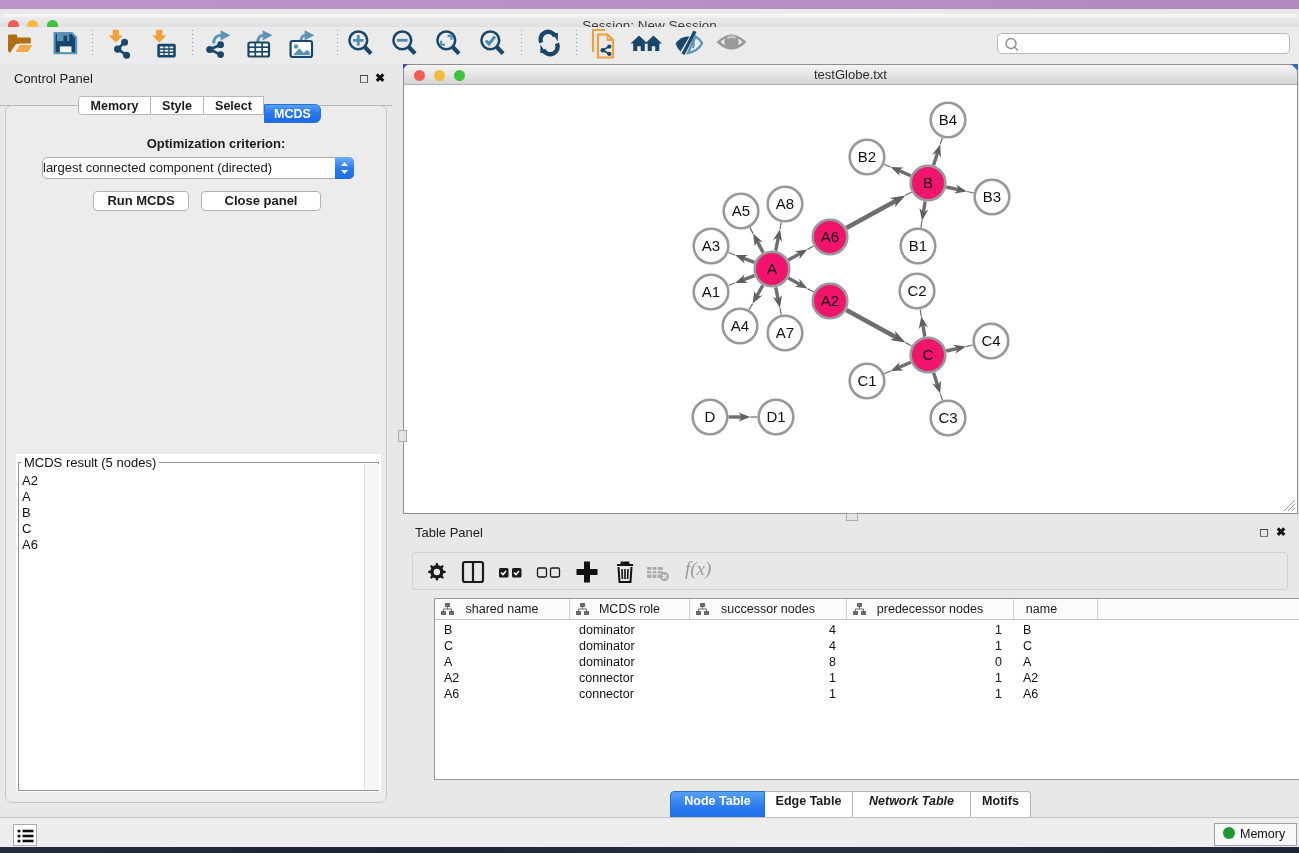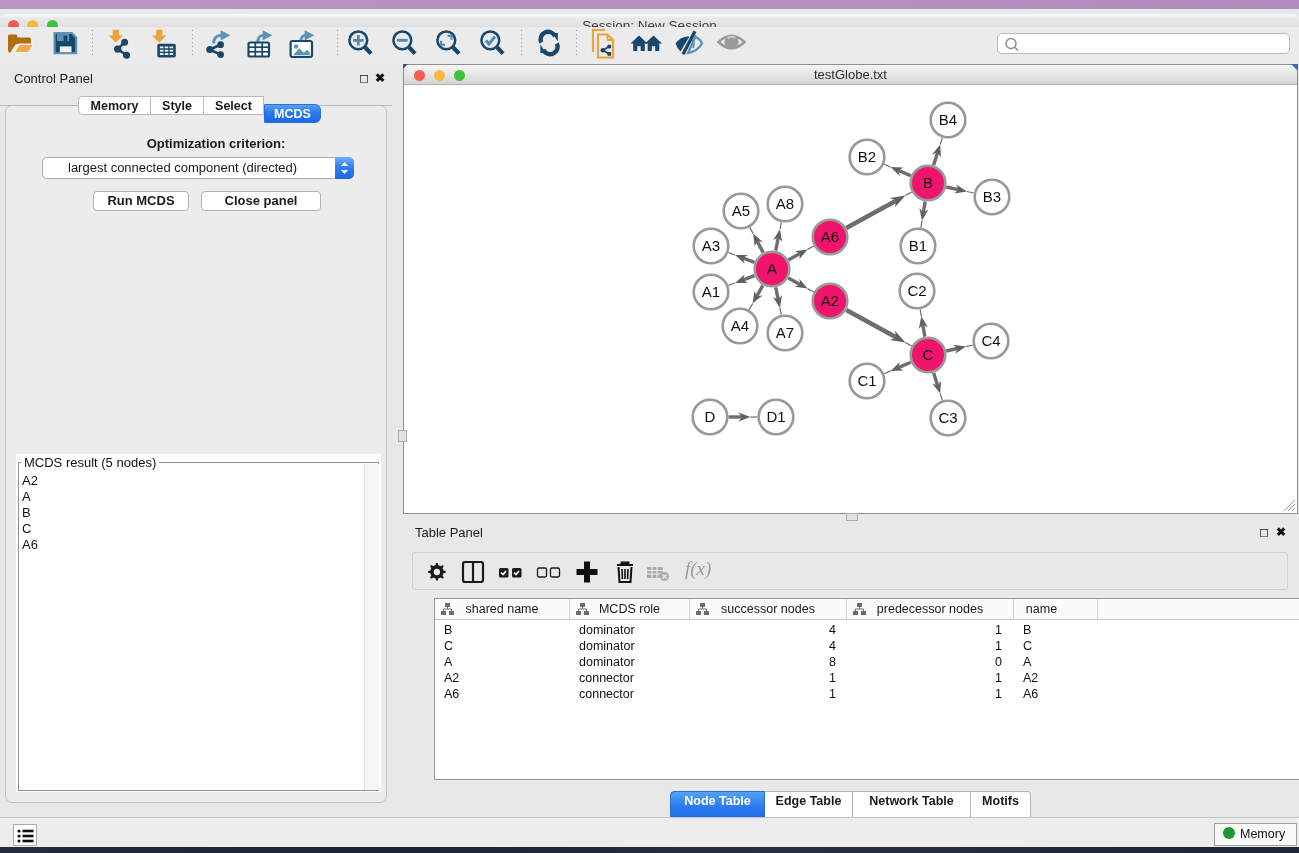--- a/index.html
+++ b/index.html
@@ -14,21 +14,21 @@
 .ticon{position:absolute;top:-1px;width:34px;height:34px;}
 #search{position:absolute;left:997px;top:6px;width:293px;height:21px;background:#fff;border:1px solid #b9b9b9;border-radius:5px;}
 #cp-title{left:14px;top:71px;font-size:13px;color:#1c1c1c;}
 .wicon{position:absolute;font-size:12px;color:#111;}
 #cp-tabs{left:0;top:96px;width:392px;height:19px;}
 .tabline{position:absolute;top:9px;height:1px;background:#b9b9b9;}
 .tab{position:absolute;top:0;height:19px;background:#fff;border:1px solid #b9b9b9;font-size:12.5px;font-weight:bold;color:#1a1a1a;text-align:center;line-height:18px;}
 .tabsel{background:linear-gradient(#55a1f5,#2a79ef 45%,#1a6ae6);color:#fff;border:1px solid #2a6fd4;margin-top:8px;}
 #cp-box{left:5px;top:105px;width:382px;height:698px;background:#ececec;border:1px solid #c6c6c6;border-radius:7px;}
 #opt-label{left:0;top:136px;width:392px;text-align:center;font-size:13px;font-weight:bold;color:#1a1a1a;padding-left:40px;}
-#combo{left:42px;top:157px;width:312px;height:22px;background:#fff;border:1px solid #ababab;border-radius:5px;font-size:13px;color:#1a1a1a;line-height:20px;padding-left:25px;}
+#combo{left:42px;top:157px;width:312px;height:22px;background:#fff;border:1px solid #ababab;border-radius:5px;font-size:13px;color:#1a1a1a;line-height:20px;padding-left:0;}
 #combo-btn{position:absolute;right:-1px;top:-1px;width:19px;height:22px;border-radius:0 5px 5px 0;background:linear-gradient(#6cb0f8,#2e7cf0 50%,#1a6ae6);}
 .btn{position:absolute;height:20px;background:#fff;border:1px solid #b3b3b3;border-radius:4px;font-size:13px;font-weight:bold;color:#1a1a1a;text-align:center;line-height:18px;}
 #fieldset{left:16px;top:454px;width:365px;height:338px;background:#fff;}
 #fs-border{position:absolute;left:2px;top:8px;right:2px;bottom:1px;border:1px solid #919191;}
 #fs-legend{position:absolute;left:5px;top:1px;background:#fff;padding:0 3px;font-size:13px;color:#111;z-index:2;}
 #fs-list{position:absolute;left:6px;top:19px;font-size:13px;color:#111;line-height:16px;}
 #fs-scroll{position:absolute;right:2px;top:10px;width:15px;height:326px;background:#f6f6f6;border-left:1px solid #e2e2e2;}
 #netwin{left:403px;top:64px;width:895px;height:450px;background:#fff;border:1px solid #8e8e8e;}
 #net-titlebar{position:absolute;left:0;top:0;width:893px;height:20px;background:linear-gradient(#f5f5f5,#e2e2e2 60%,#d4d4d4);border-bottom:1px solid #b2b2b2;}
 #net-titlebar .tl{position:absolute;width:11px;height:11px;border-radius:50%;top:5px;}
@@ -442,21 +442,21 @@
 <div class="trow" style="left:588px;top:71px;">A2</div>
 <div class="trow" style="left:9px;top:87px;">A6</div>
 <div class="trow" style="left:144px;top:87px;">connector</div>
 <div class="trow" style="left:255px;top:87px;width:146px;text-align:right;">1</div>
 <div class="trow" style="left:412px;top:87px;width:155px;text-align:right;">1</div>
 <div class="trow" style="left:588px;top:87px;">A6</div>
 </div>
 <div class="abs" id="btabs">
   <div class="btab" style="left:0;width:95px;background:linear-gradient(#55a1f5,#2a79ef 45%,#1a6ae6);color:#fff;border:1px solid #2a6fd4;border-radius:4px 0 0 4px;">Node Table</div>
   <div class="btab" style="left:95px;width:88px;border-left:0;">Edge Table</div>
-  <div class="btab" style="left:183px;width:118px;border-left:0;">Network Table</div>
+  <div class="btab" style="left:183px;width:118px;border-left:0;font-style:italic;">Network Table</div>
   <div class="btab" style="left:301px;width:60px;border-left:0;border-radius:0 4px 4px 0;">Motifs</div>
 </div>
 <div class="abs" id="statusbar">
   <div id="listbtn"><svg width="22" height="20" viewBox="0 0 22 20" style="margin:1px 0 0 1px">
         <g fill="#111">
           <circle cx="4" cy="5" r="1.6"></circle>
           <circle cx="4" cy="10" r="1.6"></circle>
           <circle cx="4" cy="15" r="1.6"></circle>
           <rect x="7.5" y="3.7" width="11" height="2.6"></rect>
           <rect x="7.5" y="8.7" width="11" height="2.6"></rect>

